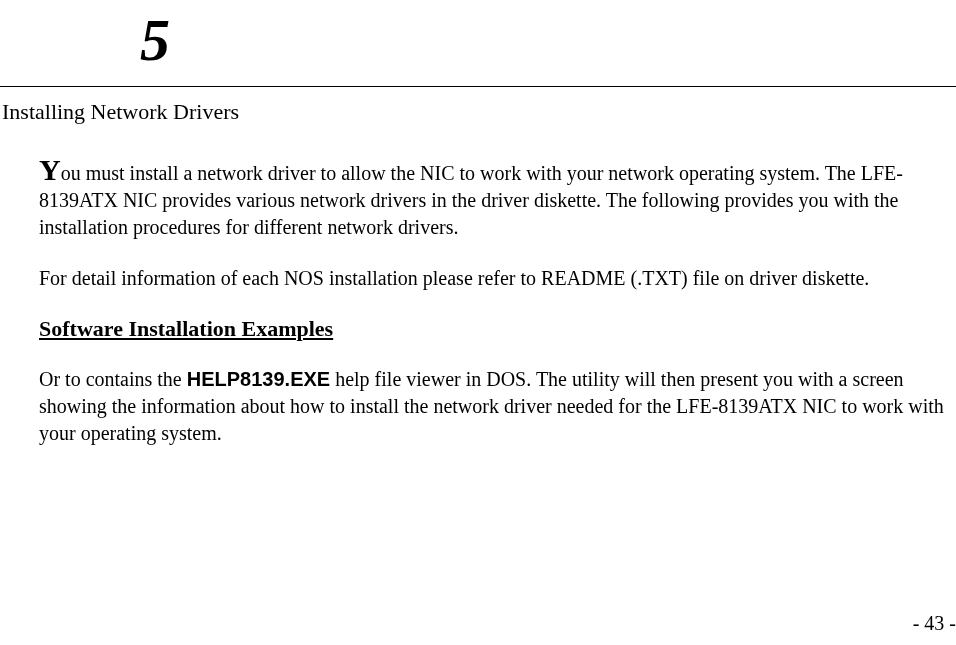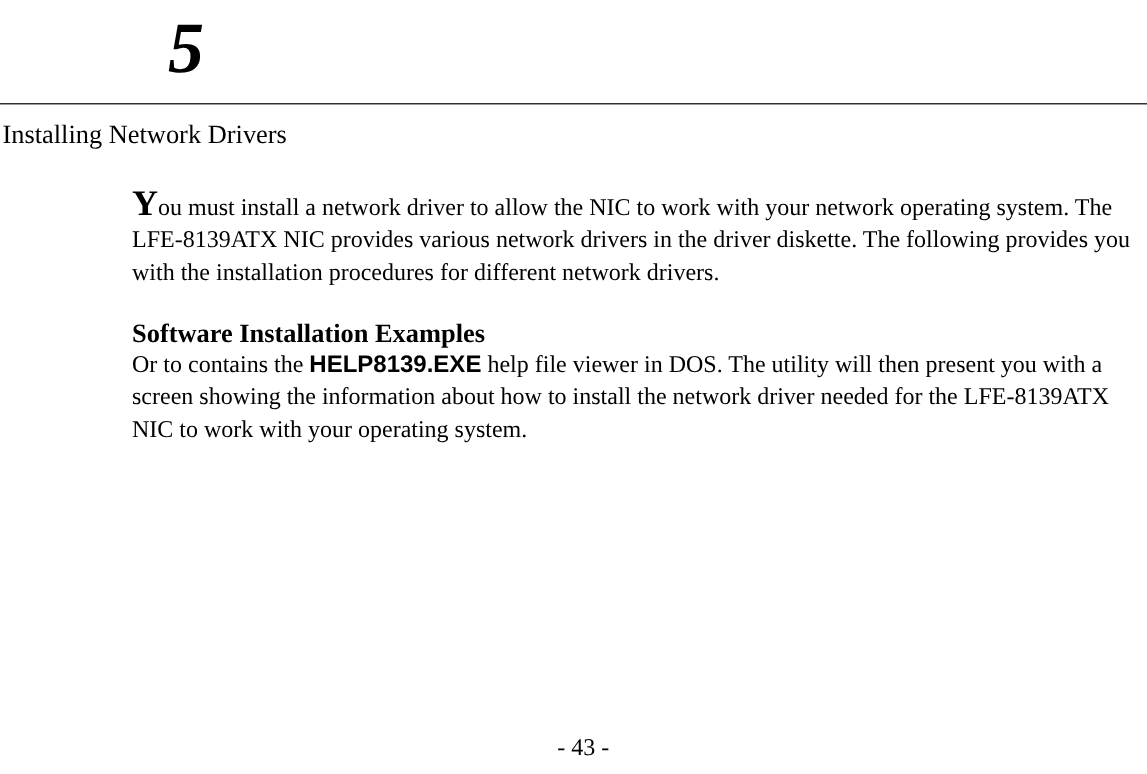--- a/index.html
+++ b/index.html
@@ -40,70 +40,73 @@
       border-top: 1.5px solid #000;
       margin: 8px 0 12px 0;
       width: 100%;
     }
     .section-heading {
       font-weight: normal;
       font-size: 22px;
       padding: 0 0 30px 2px;
     }
     .content-area {
-      padding-left: 110px;
+      padding-left: 39px;
       padding-right: 2px;
     }
     .paragraph {
       font-size: 20px;
       line-height: 1.35;
       margin-bottom: 24px;
     }
     .dropcap {
       font-size: 30px;
       font-weight: bold;
       line-height: 1;
     }
     .subheading {
       font-weight: bold;
       font-size: 22px;
+      margin-bottom: 24px;
+      text-decoration: underline;
     }
     .paragraph-tight {
       font-size: 20px;
       line-height: 1.35;
     }
     .bold-inline {
       font-family: Arial, Helvetica, sans-serif;
       font-weight: bold;
     }
     .page-number {
       position: absolute;
       bottom: 10px;
       left: 16px;
       right: 0;
-      text-align: center;
+      text-align: right;
       font-size: 20px;
     }
   </style>
 </head>
 <body>
 
 <div class="chapter-header">
   <span class="chapter-number">5</span>
 </div>
 
 <hr class="divider">
 
 <div class="section-heading">Installing Network Drivers</div>
 
 <div class="content-area">
   <p class="paragraph">
     <span class="dropcap">Y</span><span>ou must install a network driver to allow the NIC to work with your network operating system. The LFE-8139ATX NIC provides various network drivers in the driver diskette. The following provides you with the installation procedures for different network drivers.</span>
   </p>
 
+  <p class="paragraph">For detail information of each NOS installation please refer to README (.TXT) file on driver diskette.</p>
 
   <div class="subheading">Software Installation Examples</div>
 
 
   <p class="paragraph-tight">
     <span>Or to contains the </span><span class="bold-inline">HELP8139.EXE</span><span> help file viewer in DOS. The utility will then present you with a screen showing the information about how to install the network driver needed for the LFE-8139ATX NIC to work with your operating system.</span>
   </p>
 </div>
 
 <div class="page-number">- 43 -</div>

